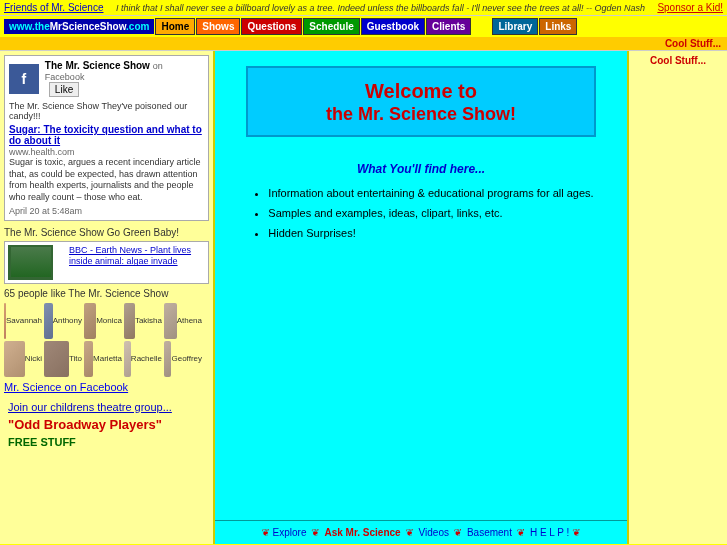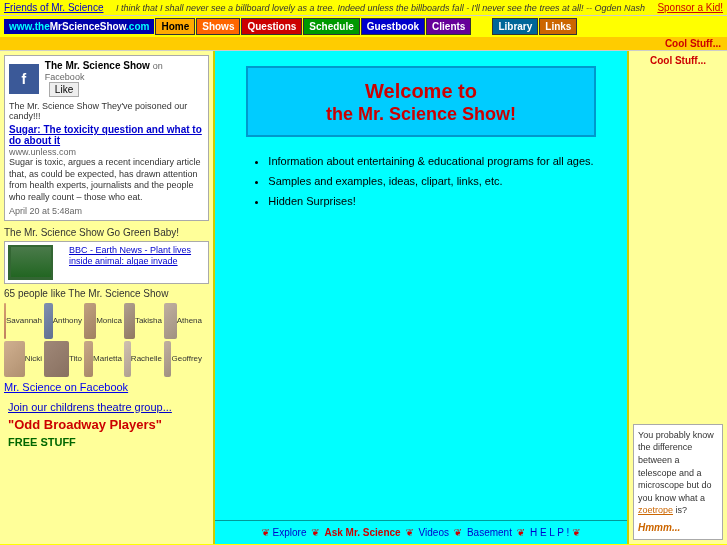--- a/index.html
+++ b/index.html
@@ -144,21 +144,21 @@
           <div>
             <strong>The Mr. Science Show</strong>
             <span style="font-size:9px;color:#666;">on Facebook</span>
           </div>
           <button id="fb-like-btn">Like</button>
         </div>
       </div>
       <div id="fb-content">
         <div style="font-size:9px;color:#333;margin-bottom:3px;">The Mr. Science Show They've poisoned our candy!!!</div>
         <div class="fb-headline">Sugar: The toxicity question and what to do about it</div>
-        <div class="fb-sub">www.unless.com</div>
+        <div class="fb-sub">www.health.com</div>
         <div class="fb-body">Sugar is toxic, argues a recent incendiary article that, as could be expected, has drawn attention from health experts, journalists and the people who really count – those who eat.</div>
         <div class="fb-date">April 20 at 5:48am</div>
       </div>
     </div>
 
     
     <div id="go-green">
       <div style="font-size:10px;color:#333;margin-bottom:3px;">The Mr. Science Show Go Green Baby!</div>
       <div class="bbc-box">
         <div class="bbc-img">
@@ -223,20 +223,21 @@
       <div class="odd-broadway">"Odd Broadway Players"</div>
       <div class="free-stuff">FREE STUFF</div>
     </div>
   </div>
 
   <div id="center-content">
     <div id="welcome-box">
       <div id="welcome-title">Welcome to</div>
       <div id="welcome-subtitle">the Mr. Science Show!</div>
     </div>
+    <div id="what-youll-find">What You'll find here...</div>
     <ul id="bullet-list">
       <li>Information about entertaining &amp; educational programs for all ages.</li>
       <li>Samples and examples, ideas, clipart, links, etc.</li>
       <li>Hidden Surprises!</li>
     </ul>
     <div id="center-footer">
       <span>❦</span>
       <a href="#" style="color:#0000cc;">Explore</a>
       <span class="footer-sep"> ❦ </span>
       <a href="#" style="color:#cc0000;font-weight:bold;">Ask Mr. Science</a>
@@ -247,20 +248,15 @@
       <span class="footer-sep"> ❦ </span>
       <a href="#" style="color:#0000cc;">H E L P !</a>
       <span>❦</span>
     </div>
   </div>
 
   <div id="right-sidebar">
     <div id="cool-stuff-content">
       <span style="font-size:10px;color:#cc0000;font-weight:bold;">Cool Stuff...</span>
     </div>
-    <div id="bottom-right-box">
-      <span style="font-size:9px;color:#333;">You probably know the difference between a telescope and a microscope but do you know what a </span><a href="#" style="color:#cc6600;font-size:9px;text-decoration:underline;">zoetrope</a><span style="font-size:9px;"> is?</span>
-      <br>
-      <span class="hmm">Hmmm...</span>
-    </div>
   </div>
 
 </div>
 
 </body></html>

